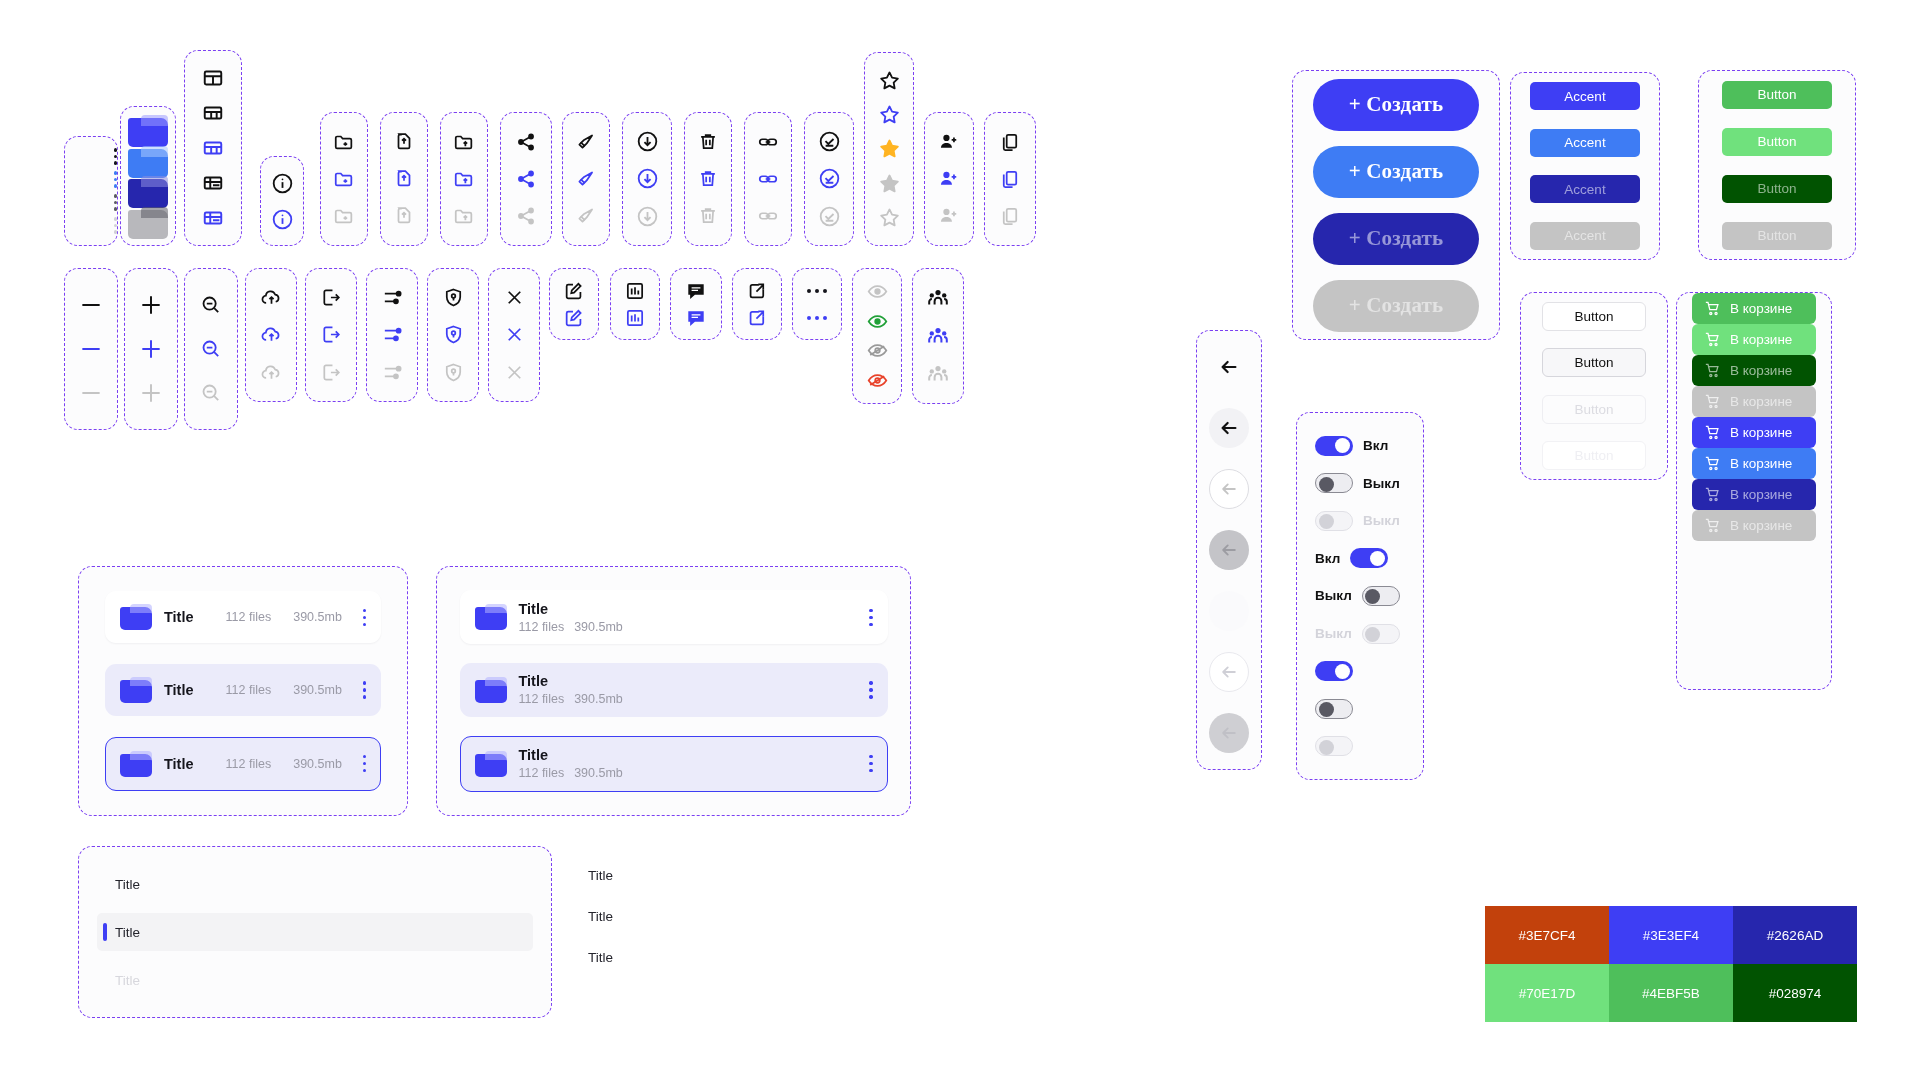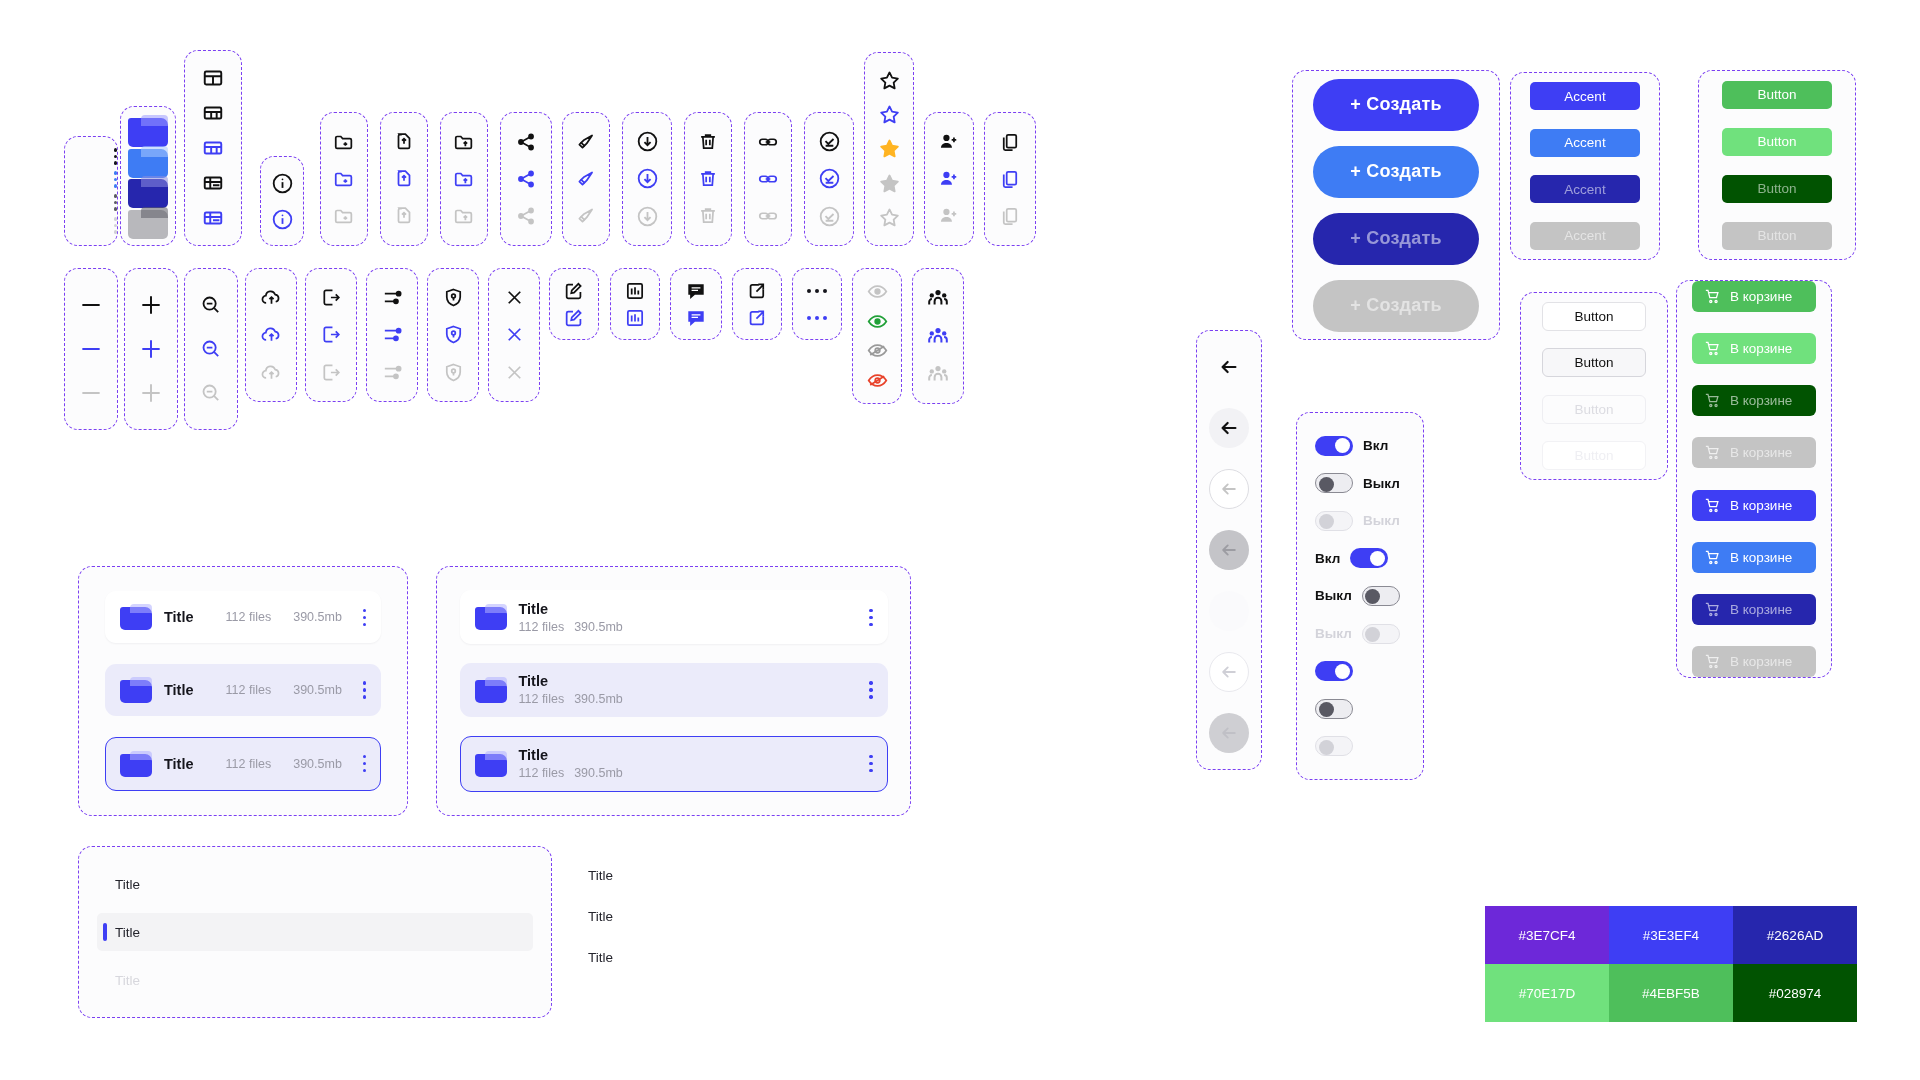--- a/index.html
+++ b/index.html
@@ -40,22 +40,22 @@
   .folder .flap {
     position: absolute; left: 13px; top: 0; width: 27px; height: 11px;
     border-radius: 4px 4px 0 0;
     opacity: .55;
   }
 
   
   .pill {
     display: flex; align-items: center; justify-content: center;
     width: 166px; height: 52px; border-radius: 26px;
-    color: #fff; font-size: 18px; font-weight: bold;
-    letter-spacing: .2px; white-space: nowrap;
+    color: #fff; font-size: 21px; font-weight: bold;
+    letter-spacing: .2px; white-space: nowrap; font-family: Liberation Serif, serif;
   }
   .pill.dim { color: rgba(255,255,255,.52); }
 
   
   .chip {
     display: flex; align-items: center; justify-content: center;
     width: 110px; height: 28px; border-radius: 5px;
     color: #fff; font-size: 13.5px;
   }
   .chip.dim { color: rgba(255,255,255,.55); }
@@ -695,21 +695,21 @@
     <div class="chip dim" style="background:#C4C4C4">Button</div>
   </div>
 
   <div class="frame" style="left:1520px; top:292px; width:148px; height:188px; justify-content:space-around;">
     <div class="obtn">Button</div>
     <div class="obtn hover">Button</div>
     <div class="obtn dis">Button</div>
     <div class="obtn dis2">Button</div>
   </div>
 
-  <div class="frame" style="left:1676px; top:280px; width:156px; height:398px; justify-content:space-between;">
+  <div class="frame" style="left:1676px; top:292px; width:156px; height:398px; justify-content:flex-start;">
     <div class="cart" style="background:#4EBF5B">
       <svg class="ic" width="17" height="17" viewBox="0 0 24 24" fill="none" stroke="#fff" stroke-width="1.8">
           <path d="M2.6 3.4h3l2.6 10.2h9.4l2-7H6.6"></path>
           <circle cx="9.6" cy="19" r="1.5"></circle>
           <circle cx="17" cy="19" r="1.5"></circle>
         </svg>
       <span>В корзине</span>
       </div>
     <div class="cart" style="background:#70E17D">
       <svg class="ic" width="17" height="17" viewBox="0 0 24 24" fill="none" stroke="#fff" stroke-width="1.8">
@@ -925,21 +925,21 @@
     <div class="mrow dis">Title</div>
   </div>
 
   <div style="position:absolute; left:588px; top:868px; display:flex; flex-direction:column; gap:26px;">
     <span class="sidelbl">Title</span>
     <span class="sidelbl">Title</span>
     <span class="sidelbl">Title</span>
   </div>
 
   <div class="swgrid" style="left:1485px; top:906px;">
-    <div class="sw" style="background:#6d28d9">#3E7CF4</div>
+    <div class="sw" style="background:#c2410c">#3E7CF4</div>
     <div class="sw" style="background:#3E3EF4">#3E3EF4</div>
     <div class="sw" style="background:#2626AD">#2626AD</div>
     <div class="sw" style="background:#70E17D">#70E17D</div>
     <div class="sw" style="background:#4EBF5B">#4EBF5B</div>
     <div class="sw" style="background:#015301">#028974</div>
   </div>
 
 </div>
 
 </body></html>

